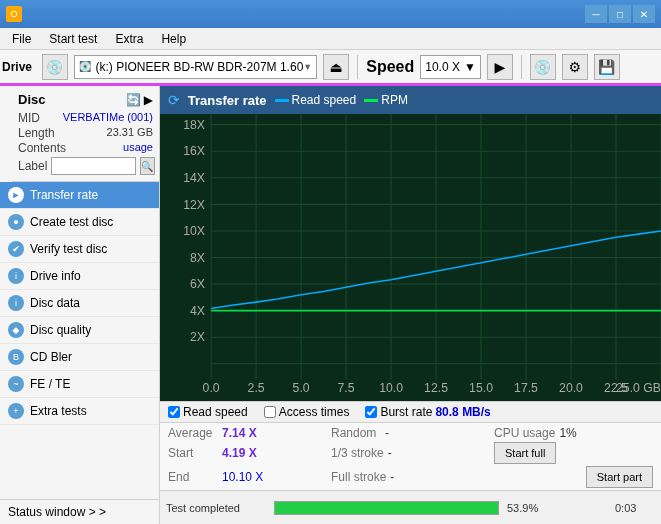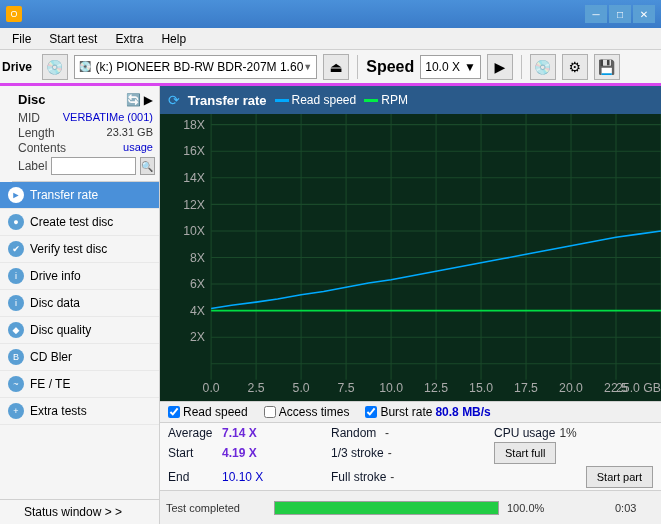--- a/index.html
+++ b/index.html
@@ -117,21 +117,21 @@
       border-bottom: 1px solid #e8e8e8;
     }
     .nav-item.active { background: #4a90d9; color: white; }
     .nav-item-icon { width: 16px; height: 16px; border-radius: 8px; display: flex; align-items: center; justify-content: center; font-size: 9px; }
     .nav-item:not(.active) .nav-item-icon { background: #5a9fd4; color: white; }
     .nav-item.active .nav-item-icon { background: white; color: #4a90d9; }
     .nav-item-label { font-size: 12px; }
 
     
     .status-window-btn {
-      padding: 5px 24px;
+      padding: 5px 8px;
       cursor: pointer;
       border-top: 1px solid #d0d0d0;
       display: flex;
       align-items: center;
       gap: 4px;
       font-size: 12px;
     }
 
     
     .content-area {
@@ -179,21 +179,21 @@
     
     .stats-area {
       background: #f8f8f8;
       border-top: 1px solid #d0d0d0;
       padding: 3px 8px 2px;
       display: grid;
       grid-template-columns: 1fr 1fr 1fr;
       gap: 2px 4px;
     }
     .stat-row { display: flex; align-items: center; gap: 4px; }
-    .stat-label { color: #0f172a; min-width: 50px; }
+    .stat-label { color: #737373; min-width: 50px; }
     .stat-val { color: #6d28d9; font-weight: bold; min-width: 40px; }
     .stat-val-blue { color: #0000cc; font-weight: normal; }
     .stat-val-neutral { color: #333; }
 
     
     .start-btn {
       padding: 2px 10px;
       background: #e8e8e8;
       border: 1px solid #a0a0a0;
       cursor: pointer;
@@ -459,17 +459,17 @@
       <div class="stat-row" style="justify-content:flex-end;">
         <button class="start-btn">Start part</button>
       </div>
     </div>
 
     <div class="bottom-bar">
       <span class="status-text">Test completed</span>
       <div class="progress-container">
         <div class="progress-bar" style="width:100%;"></div>
       </div>
-      <span class="status-text">100.0%</span>
+      <span class="status-text">53.9%</span>
       <span class="time-text">0:03</span>
     </div>
   </div>
 </div>
 
 </body></html>

